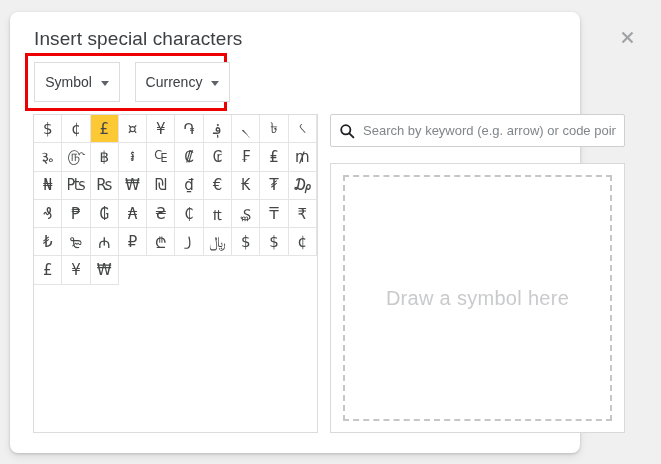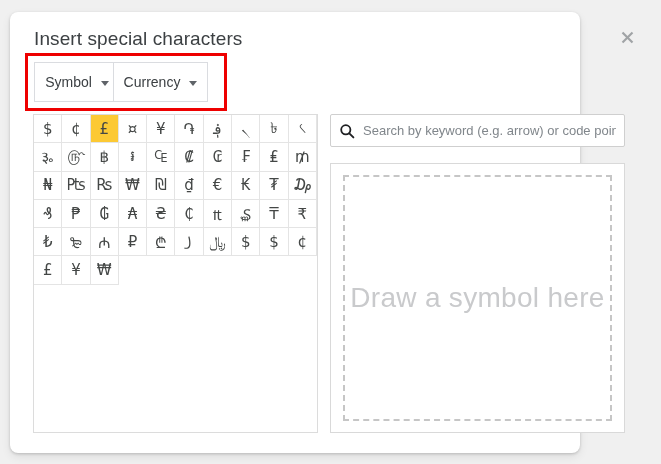--- a/index.html
+++ b/index.html
@@ -25,21 +25,21 @@
     position:absolute;left:15px;top:41px;width:202px;height:58px;
     border:3px solid #ee0000;box-sizing:border-box;pointer-events:none;
   }
   .dd-btn{
     position:absolute;height:40px;box-sizing:border-box;
     background:#fff;border:1px solid #dadce0;border-radius:0;
     display:flex;align-items:center;justify-content:center;gap:9px;
     font-size:14px;color:#3c4043;cursor:pointer;
   }
   .dd-symbol{left:24px;top:50px;width:86px;}
-  .dd-currency{left:103px;top:50px;width:95px;}
+  .dd-currency{left:125px;top:50px;width:95px;}
   .caret{
     width:0;height:0;border-left:4px solid transparent;border-right:4px solid transparent;
     border-top:5px solid #5f6368;margin-top:2px;
   }
   .grid-panel{
     position:absolute;left:23px;top:102px;width:285px;height:319px;
     border:1px solid #dcdcdc;box-sizing:border-box;background:#fff;overflow:hidden;
   }
   .cells{
     display:grid;grid-template-columns:repeat(10, 28.3px);grid-auto-rows:28.3px;
@@ -63,21 +63,21 @@
   .draw-panel{
     position:absolute;left:320px;top:151px;width:295px;height:270px;box-sizing:border-box;
     border:1px solid #d9d9d9;background:#fff;
   }
   .draw-dashed{
     position:absolute;left:12px;top:11px;right:12px;bottom:11px;
     border:2px dashed #c6c6c6;
     display:flex;align-items:center;justify-content:center;cursor:crosshair;
   }
   .draw-text{
-    font-size:28px;color:#c9cacc;letter-spacing:0.3px;
+    font-size:20px;color:#c9cacc;letter-spacing:0.3px;
   }
 </style>
 </head>
 <body>
 
 <div class="dialog">
 
   <div class="title">Insert special characters</div>
 
   <div class="close-btn">

